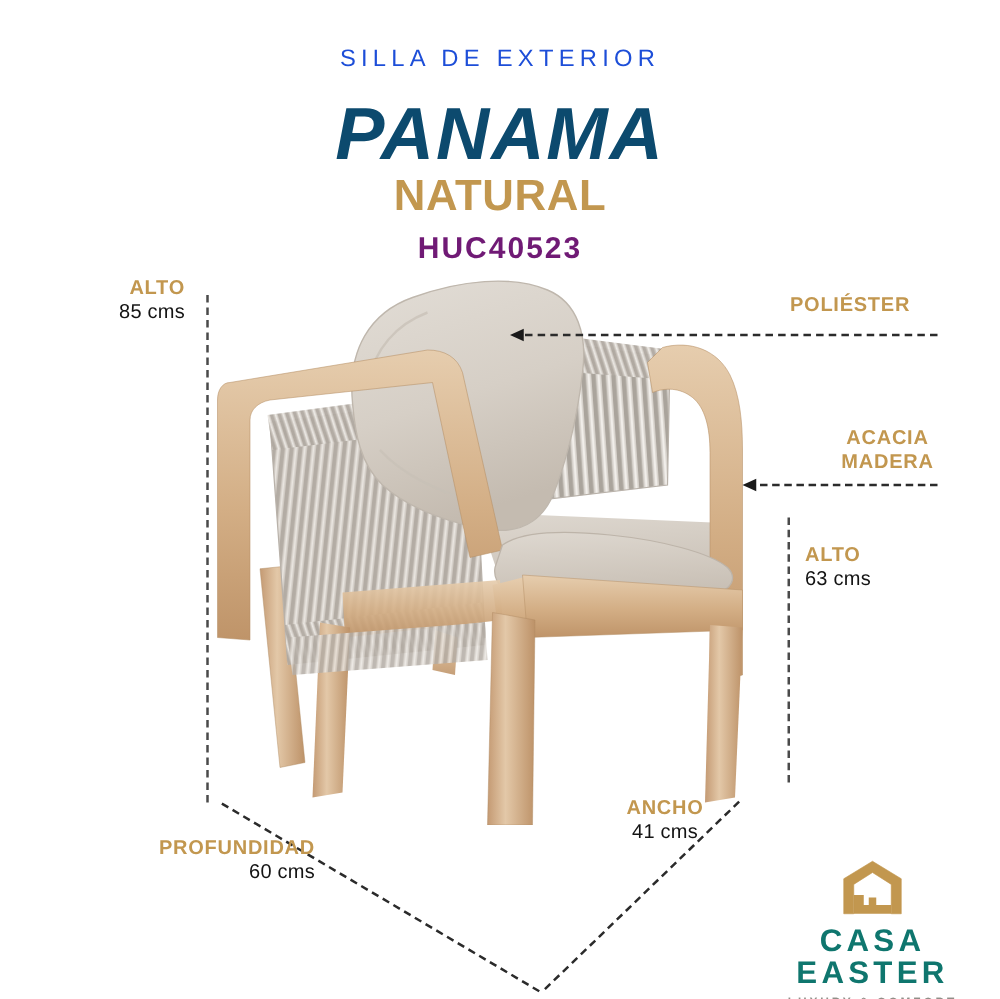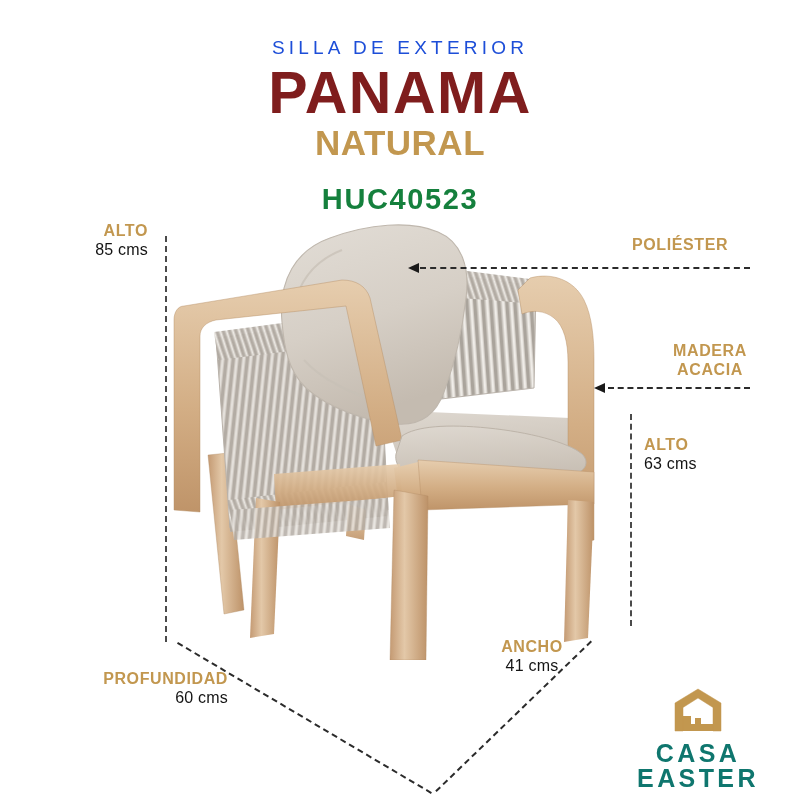--- a/index.html
+++ b/index.html
@@ -31,39 +31,40 @@
     font-weight: 500;
     letter-spacing: 4.2px;
     color: #1d4ed8;
     margin-top: 38px;
     line-height: 1;
   }
   .hdr-model {
     font-size: 59px;
     font-weight: 700;
     letter-spacing: 1.5px;
-    color: #7f1d1d;
-    line-height: 1;
-    margin-top: 7px;
+    color: #0c4a6e;
+    line-height: 1;
+    margin-top: 21px;
+    font-style: italic;
   }
   .hdr-variant {
     font-size: 35px;
     font-weight: 700;
     letter-spacing: 0.5px;
     color: #c2974f;
     line-height: 1;
     margin-top: 2px;
   }
   .hdr-sku {
-    font-size: 29px;
+    font-size: 24px;
     font-weight: 700;
     letter-spacing: 1.6px;
-    color: #15803d;
-    line-height: 1;
-    margin-top: 25px;
+    color: #701a75;
+    line-height: 1;
+    margin-top: 13px;
   }
 
   
   .ann {
     position: absolute;
     line-height: 1.18;
   }
   .ann-title {
     font-size: 16px;
     font-weight: 700;
@@ -287,36 +288,36 @@
   <div class="arrowhead" style="left:408px; top:263px;"></div>
 
   <div class="ann ta-left" style="left:632px; top:236px; width:168px;">
     <div class="ann-title">POLIÉSTER</div>
   </div>
 
   <div class="hline" style="left:608px; top:387px; width:142px;"></div>
   <div class="arrowhead" style="left:594px; top:383px;"></div>
 
   <div class="ann ta-center" style="left:620px; top:342px; width:180px;">
+    <div class="ann-title">ACACIA</div>
     <div class="ann-title">MADERA</div>
-    <div class="ann-title">ACACIA</div>
   </div>
 
   <div class="vline" style="left:630px; top:414px; height:212px;"></div>
 
   <div class="ann ta-left" style="left:644px; top:436px; width:150px;">
     <div class="ann-title">ALTO</div>
     <div class="ann-value">63 cms</div>
   </div>
 
   <div class="diag" style="left:178px; top:642px; width:295px; transform:rotate(30.6deg);"></div>
 
   <div class="diag" style="left:592px; top:642px; width:216px; transform:rotate(136deg);"></div>
 
-  <div class="ann ta-right" style="left:0px; top:670px; width:228px;">
+  <div class="ann ta-right" style="left:0px; top:670px; width:228px;padding-left:24px;">
     <div class="ann-title">PROFUNDIDAD</div>
     <div class="ann-value">60 cms</div>
   </div>
 
   <div class="ann ta-center" style="left:468px; top:638px; width:128px;">
     <div class="ann-title">ANCHO</div>
     <div class="ann-value">41 cms</div>
   </div>
 
   <div id="logo">

